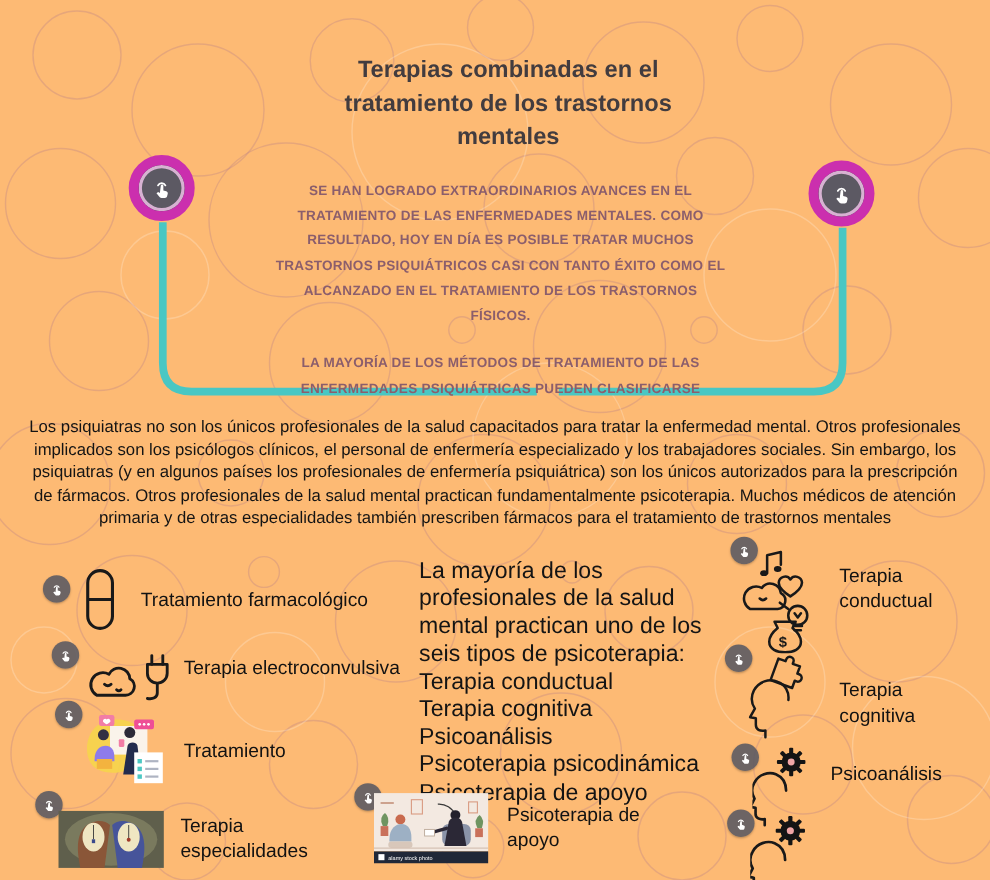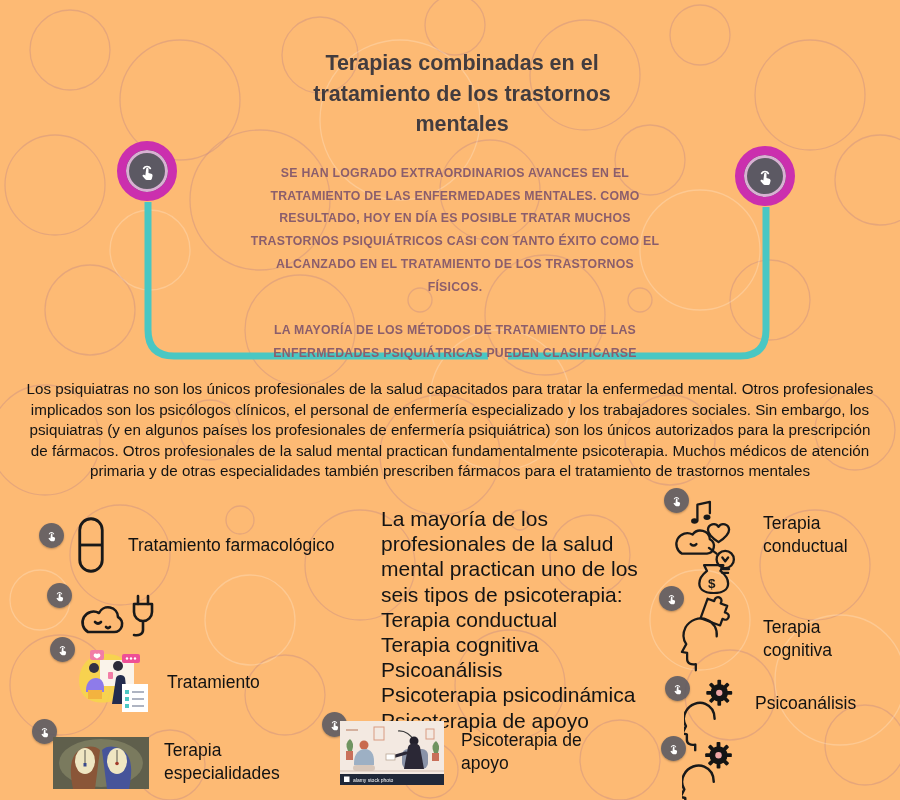--- a/index.html
+++ b/index.html
@@ -154,20 +154,21 @@
   <svg class="icon" style="left:76px;top:586px" width="84" height="58" viewBox="0 0 84 58">
     <g fill="none" stroke="#191919" stroke-width="2.6" stroke-linecap="round" stroke-linejoin="round">
       <path d="M12 46 h26 a8 8 0 0 0 4 -15 a10 10 0 0 0 -19 -4 a9 9 0 0 0 -11 19z"></path>
       <path d="M19 36 q3 3 6 0"></path>
       <path d="M30 41 q2 2 4 0"></path>
       <path d="M62 10 v8 M72 10 v8"></path>
       <path d="M58 18 h18 v8 a9 9 0 0 1 -18 0 z"></path>
       <path d="M67 36 v8 c0 4 -4 6 -9 5"></path>
     </g>
   </svg>
+  <div class="label nowrap" style="left:167px;top:596px">Terapia electroconvulsiva</div>
 
   <div class="tap" style="left:50px;top:637px">
     <svg width="13" height="13" viewBox="0 0 24 24">
         <path d="M8 9 a4.5 4.5 0 0 1 8 0" fill="none" stroke="#fff" stroke-width="2" stroke-linecap="round"></path>
         <path d="M11 9.5 a1.4 1.4 0 0 1 2.8 0 v5 l3.2 0.9 c1.2 0.4 1.9 1.5 1.6 2.7 l-0.7 2.8 c-0.3 1.1 -1.3 1.9 -2.4 1.9 h-3.6 c-0.8 0 -1.5 -0.3 -2 -0.9 l-3.6 -4.3 1.8 -1.4 1.9 1.2 z" fill="#fff"></path>
       </svg>
   </div>
   <svg class="icon" style="left:70px;top:646px" width="80" height="70" viewBox="0 0 80 70">
     <path d="M14 50 c-8 -10 -6 -28 4 -36 c10 -8 28 -8 36 0 c8 8 8 24 0 34 c-8 10 -30 12 -40 2 z" fill="#f6d44c" opacity="0.92"></path>
     <rect x="30" y="14" width="34" height="26" fill="#faf3ea"></rect>

